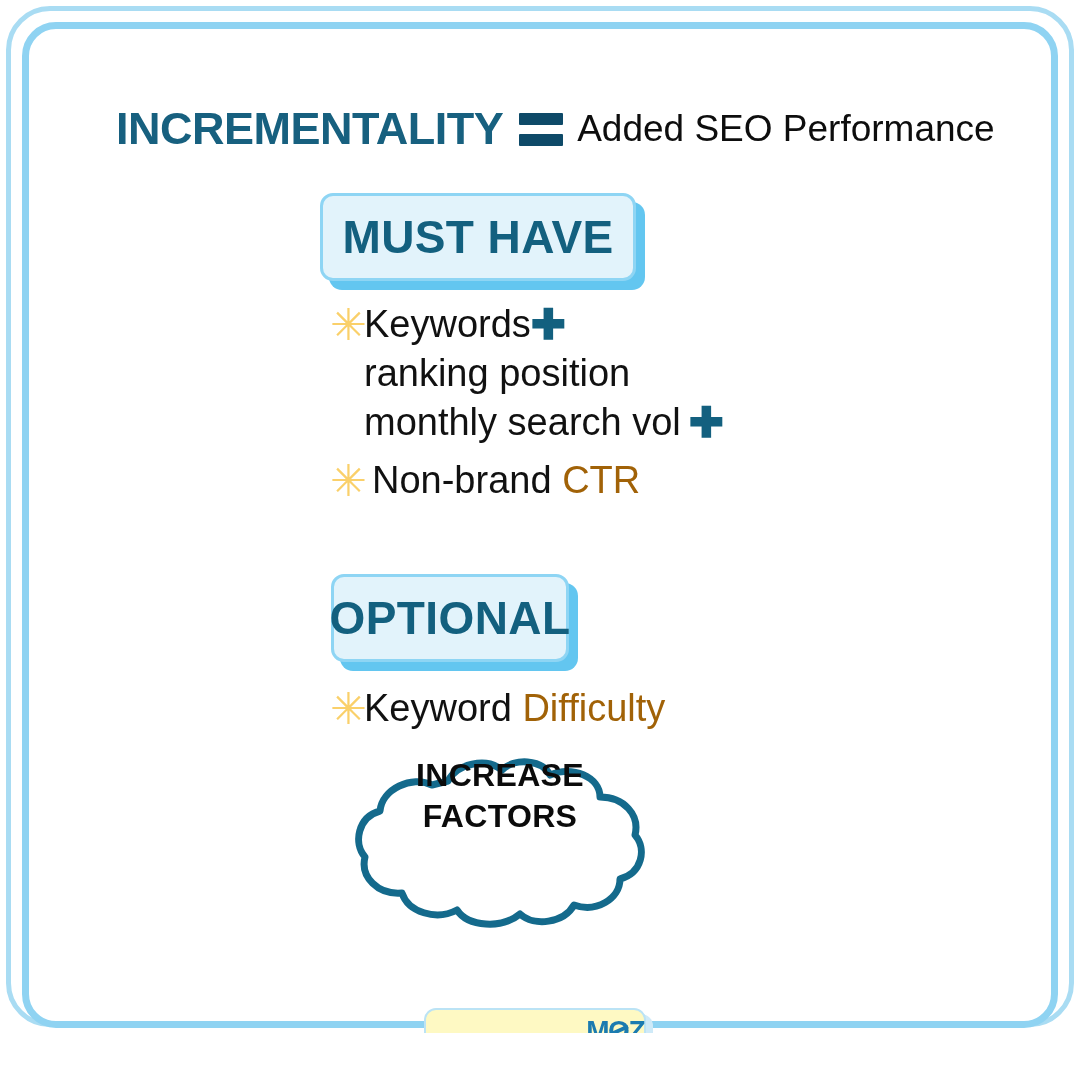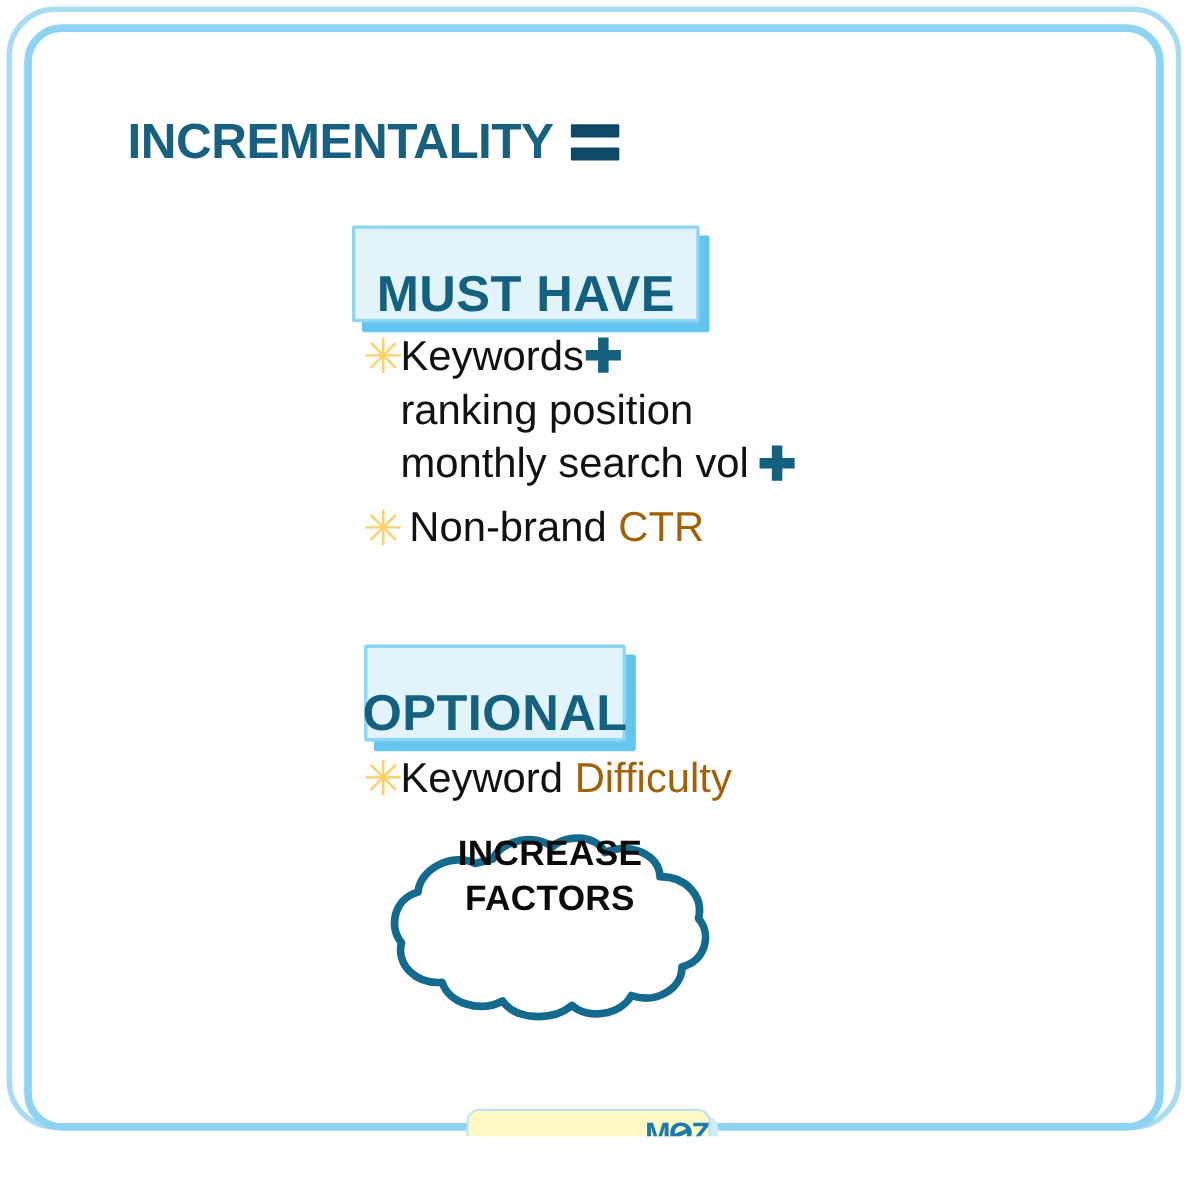--- a/index.html
+++ b/index.html
@@ -78,26 +78,25 @@
     font-weight: normal;
     color: #0d0d0d;
     line-height: 1;
   }
 
   
   .chip {
     position: absolute;
     background: #e2f3fb;
     border: 3px solid #8ed5f4;
-    border-radius: 2px;
+    border-radius: 13px;
     box-shadow: 9px 9px 0 0 #63c6f0;
     display: flex;
-    align-items: flex-end;
+    align-items: center;
     justify-content: center;
-    margin-top: 12px;
   }
   .chip-label {
     font-size: 46px;
     font-weight: bold;
     color: #13607f;
     letter-spacing: 0.4px;
     line-height: 1;
   }
   #chip-must-have { left: 320px; top: 193px; width: 316px; height: 88px; }
   #chip-optional  { left: 331px; top: 574px; width: 238px; height: 88px; }
@@ -242,20 +241,21 @@
 
   <div class="frame-outer"></div>
   <div class="frame-inner"></div>
 
   <div class="headline">
     <span class="headline-title">INCREMENTALITY</span>
     <span class="equals-glyph">
         <i></i>
         <i></i>
       </span>
+    <span class="headline-sub">Added SEO Performance</span>
   </div>
 
   <div class="chip" id="chip-must-have">
     <span class="chip-label">MUST HAVE</span>
   </div>
 
   <div class="bullets" id="bullets-must">
 
     <div class="bullet-row">
       <span class="bullet-star">✳</span>

